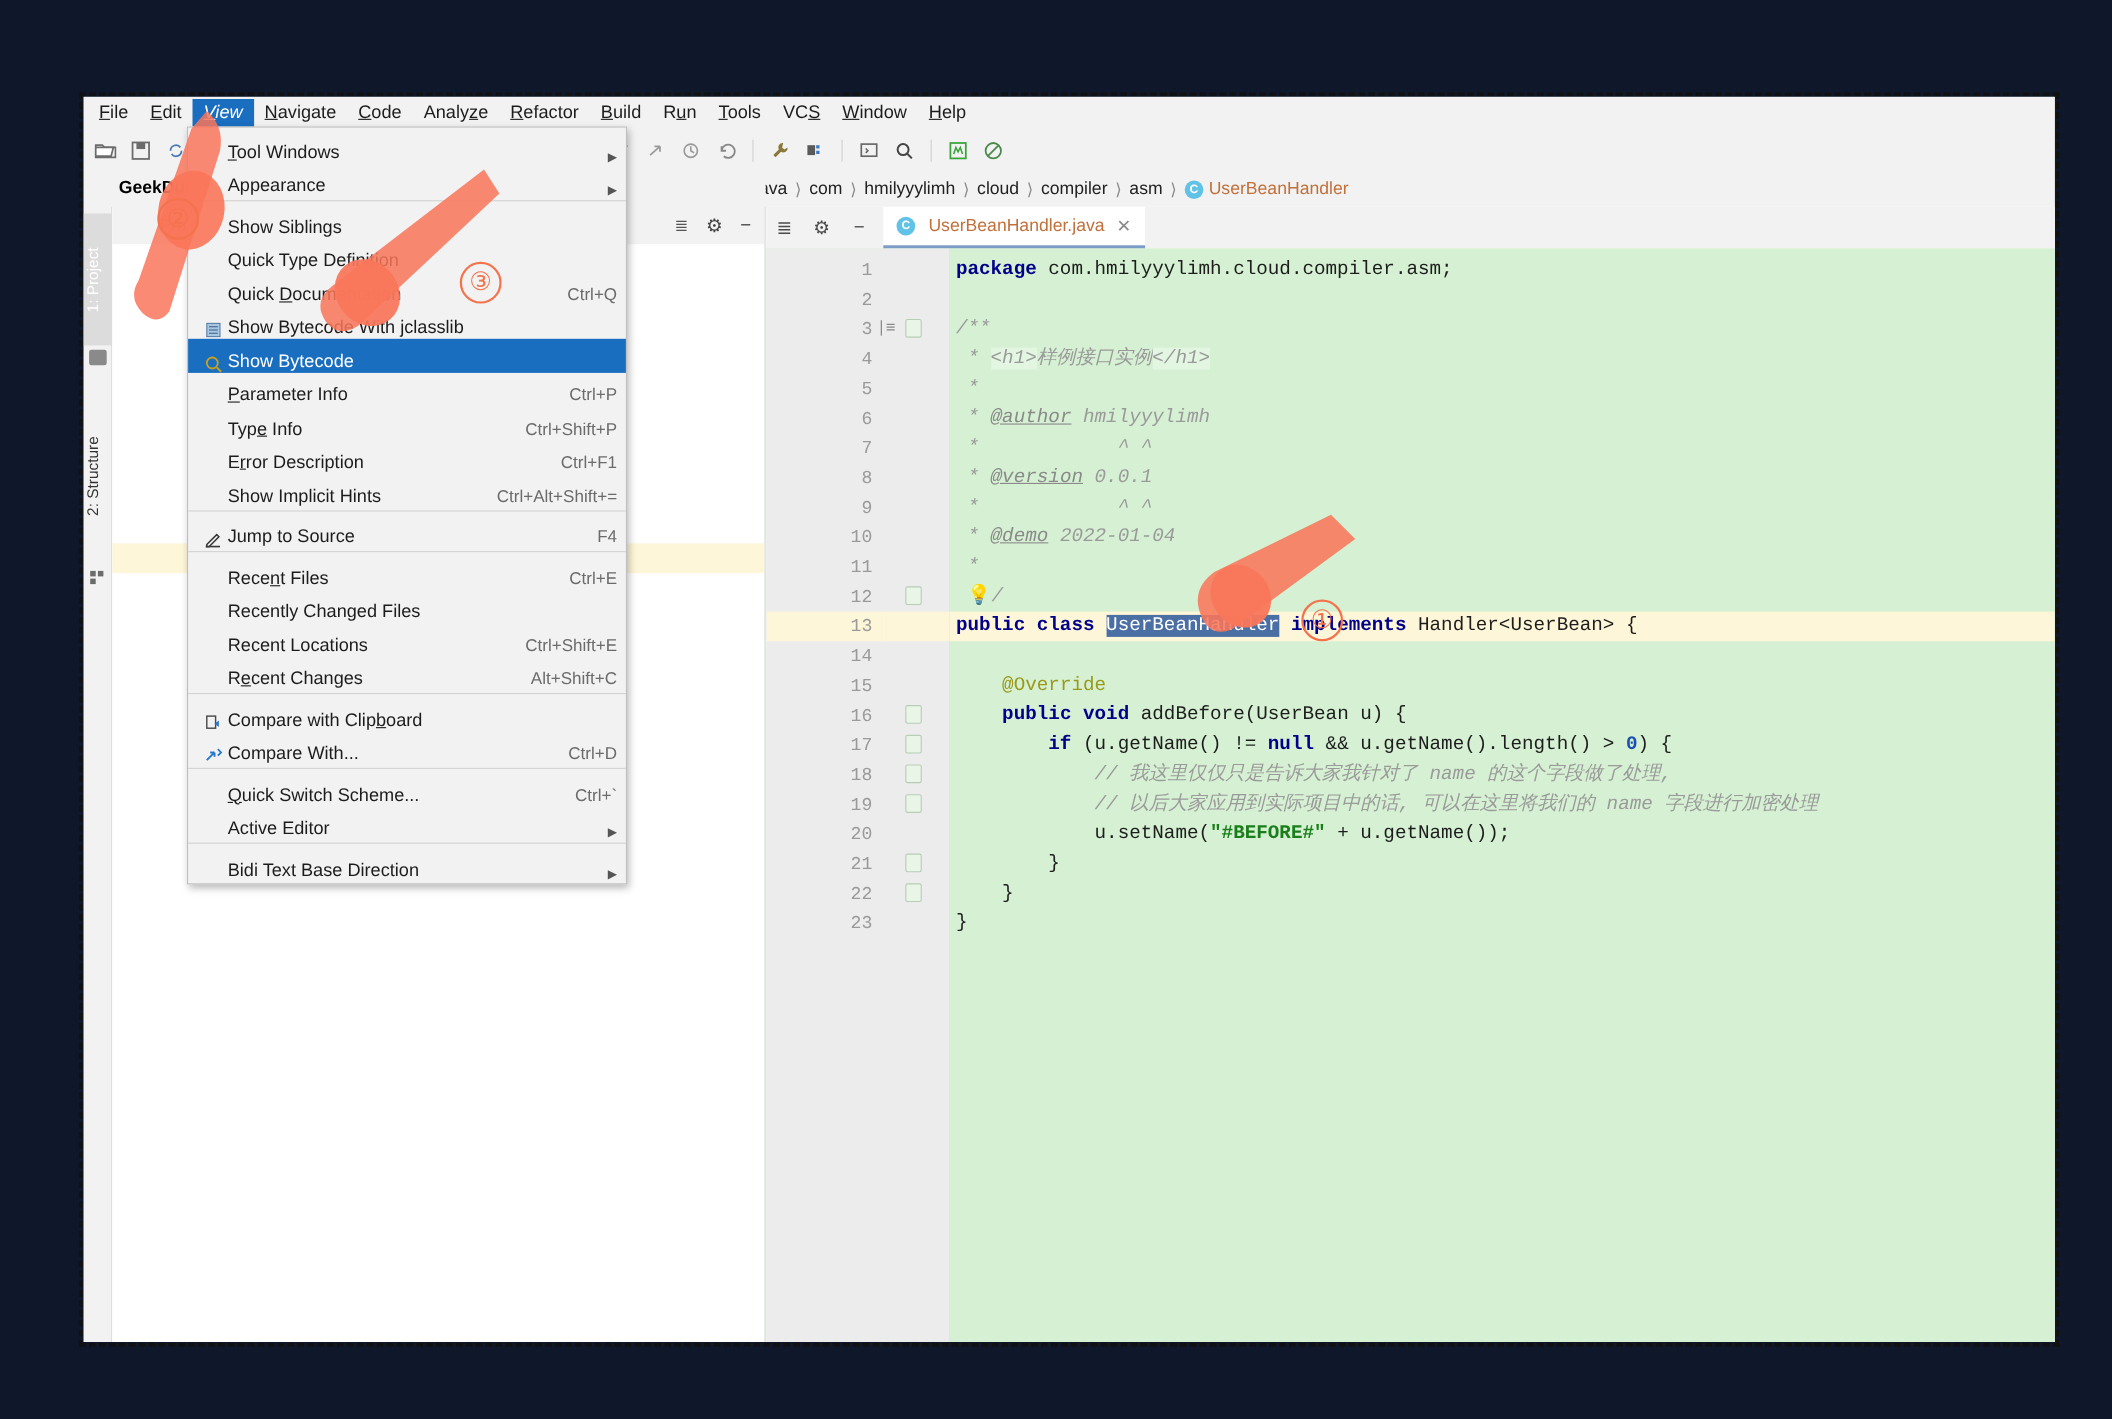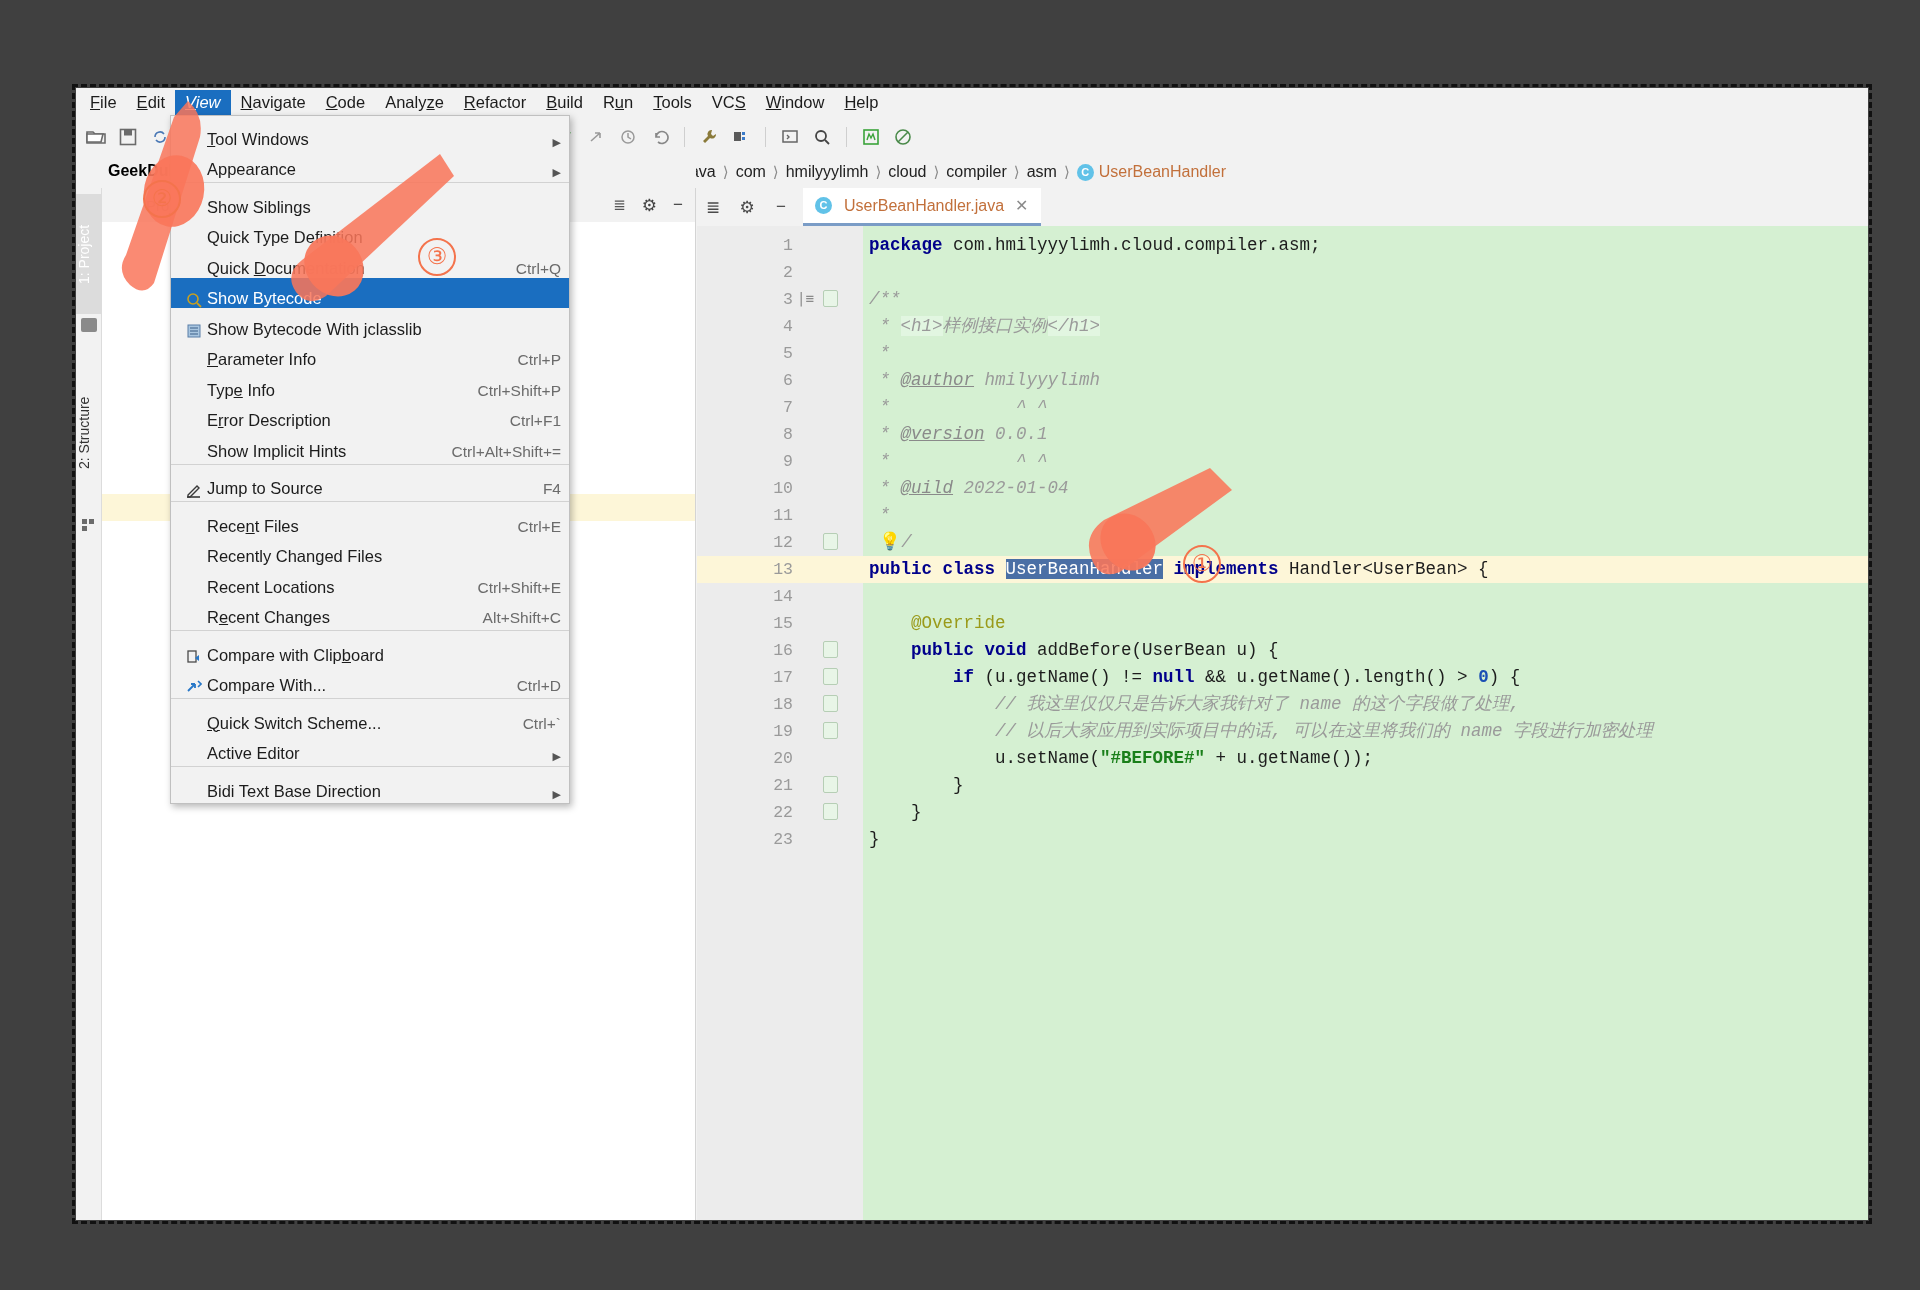--- a/index.html
+++ b/index.html
@@ -2,21 +2,21 @@
 <html><head>
 <meta charset="utf-8">
 <style>
   * { box-sizing: border-box; margin: 0; padding: 0; }
   html, body {
     width: 1920px; height: 1290px;
     background: #ffffff;
     font-family: "Liberation Sans", sans-serif;
     overflow: hidden;
   }
-  #root { position: relative; width: 1920px; height: 1290px; background: #404040; }
+  #root { position: relative; width: 1920px; height: 1290px; background: #0f172a; }
 
   
   .dash-frame {
     position: absolute;
     left: 72px; top: 84px;
     width: 1800px; height: 1140px;
     border: 3px dashed #111;
     pointer-events: none;
     z-index: 60;
   }
@@ -584,21 +584,21 @@
         <div class="code" id="code-body">
             <div class="cline"><span class="kw">package</span><span class="plain"> com.hmilyyylimh.cloud.compiler.asm;</span></div>
             <div class="cline"><span class="plain"></span></div>
             <div class="cline"><span class="cm">/**</span></div>
             <div class="cline"><span class="cm"> * </span><span class="cm-hl">&lt;h1&gt;</span><span class="cm">样例接口实例</span><span class="cm-hl">&lt;/h1&gt;</span></div>
             <div class="cline"><span class="cm"> *</span></div>
             <div class="cline"><span class="cm"> * </span><span class="cm-u">@author</span><span class="cm"> hmilyyylimh</span></div>
             <div class="cline"><span class="cm"> *            ^ ^</span></div>
             <div class="cline"><span class="cm"> * </span><span class="cm-u">@version</span><span class="cm"> 0.0.1</span></div>
             <div class="cline"><span class="cm"> *            ^ ^</span></div>
-            <div class="cline"><span class="cm"> * </span><span class="cm-u">@uild</span><span class="cm"> 2022-01-04</span></div>
+            <div class="cline"><span class="cm"> * </span><span class="cm-u">@demo</span><span class="cm"> 2022-01-04</span></div>
             <div class="cline"><span class="cm"> *</span></div>
             <div class="cline"><span class="cm"> </span><span style="color:#e0a020;">💡</span><span class="cm">/</span></div>
             <div class="cline hl"><span class="kw">public class </span><span class="sel">UserBeanHandler</span><span class="kw"> implements </span><span class="plain">Handler&lt;UserBean&gt; {</span></div>
             <div class="cline"><span class="plain"></span></div>
             <div class="cline"><span class="plain">    </span><span class="ann">@Override</span></div>
             <div class="cline"><span class="plain">    </span><span class="kw">public void </span><span class="plain">addBefore(UserBean u) {</span></div>
             <div class="cline"><span class="plain">        </span><span class="kw">if </span><span class="plain">(u.getName() != </span><span class="kw">null</span><span class="plain"> &amp;&amp; u.getName().length() &gt; </span><span class="num">0</span><span class="plain">) {</span></div>
             <div class="cline"><span class="cm">            // 我这里仅仅只是告诉大家我针对了 name 的这个字段做了处理,</span></div>
             <div class="cline"><span class="cm">            // 以后大家应用到实际项目中的话, 可以在这里将我们的 name 字段进行加密处理</span></div>
             <div class="cline"><span class="plain">            u.setName(</span><span class="str">"#BEFORE#"</span><span class="plain"> + u.getName());</span></div>
@@ -629,39 +629,39 @@
       </div>
       <div class="dd-item">
         <span class="dd-ic"></span>
         <span class="dd-label">Quick Type Definition</span>
       </div>
       <div class="dd-item">
         <span class="dd-ic"></span>
         <span class="dd-label">Quick <span class="ul">D</span>ocumentation</span>
         <span class="dd-key">Ctrl+Q</span>
       </div>
+      <div class="dd-item">
+        <span class="dd-ic">
+          <svg width="16" height="16" viewBox="0 0 16 16">
+            <rect x="2" y="2" width="12" height="12" fill="#a9c6e0" stroke="#5a7fa8"></rect>
+            <path d="M4 5h8M4 8h8M4 11h8" stroke="#3a5f88" stroke-width="1"></path>
+          </svg>
+        </span>
+        <span class="dd-label">Show Bytecode With jclasslib</span>
+      </div>
       <div class="dd-item hl">
         <span class="dd-ic">
           <svg width="16" height="16" viewBox="0 0 16 16">
             <circle cx="7" cy="7" r="5" fill="none" stroke="#c8a020" stroke-width="1.6"></circle>
             <path d="M11 11l4 4" stroke="#c8a020" stroke-width="1.8"></path>
           </svg>
         </span>
         <span class="dd-label">Show Bytecode</span>
       </div>
       <div class="dd-item">
-        <span class="dd-ic">
-          <svg width="16" height="16" viewBox="0 0 16 16">
-            <rect x="2" y="2" width="12" height="12" fill="#a9c6e0" stroke="#5a7fa8"></rect>
-            <path d="M4 5h8M4 8h8M4 11h8" stroke="#3a5f88" stroke-width="1"></path>
-          </svg>
-        </span>
-        <span class="dd-label">Show Bytecode With jclasslib</span>
-      </div>
-      <div class="dd-item">
         <span class="dd-ic"></span>
         <span class="dd-label"><span class="ul">P</span>arameter Info</span>
         <span class="dd-key">Ctrl+P</span>
       </div>
       <div class="dd-item">
         <span class="dd-ic"></span>
         <span class="dd-label">Typ<span class="ul">e</span> Info</span>
         <span class="dd-key">Ctrl+Shift+P</span>
       </div>
       <div class="dd-item">

